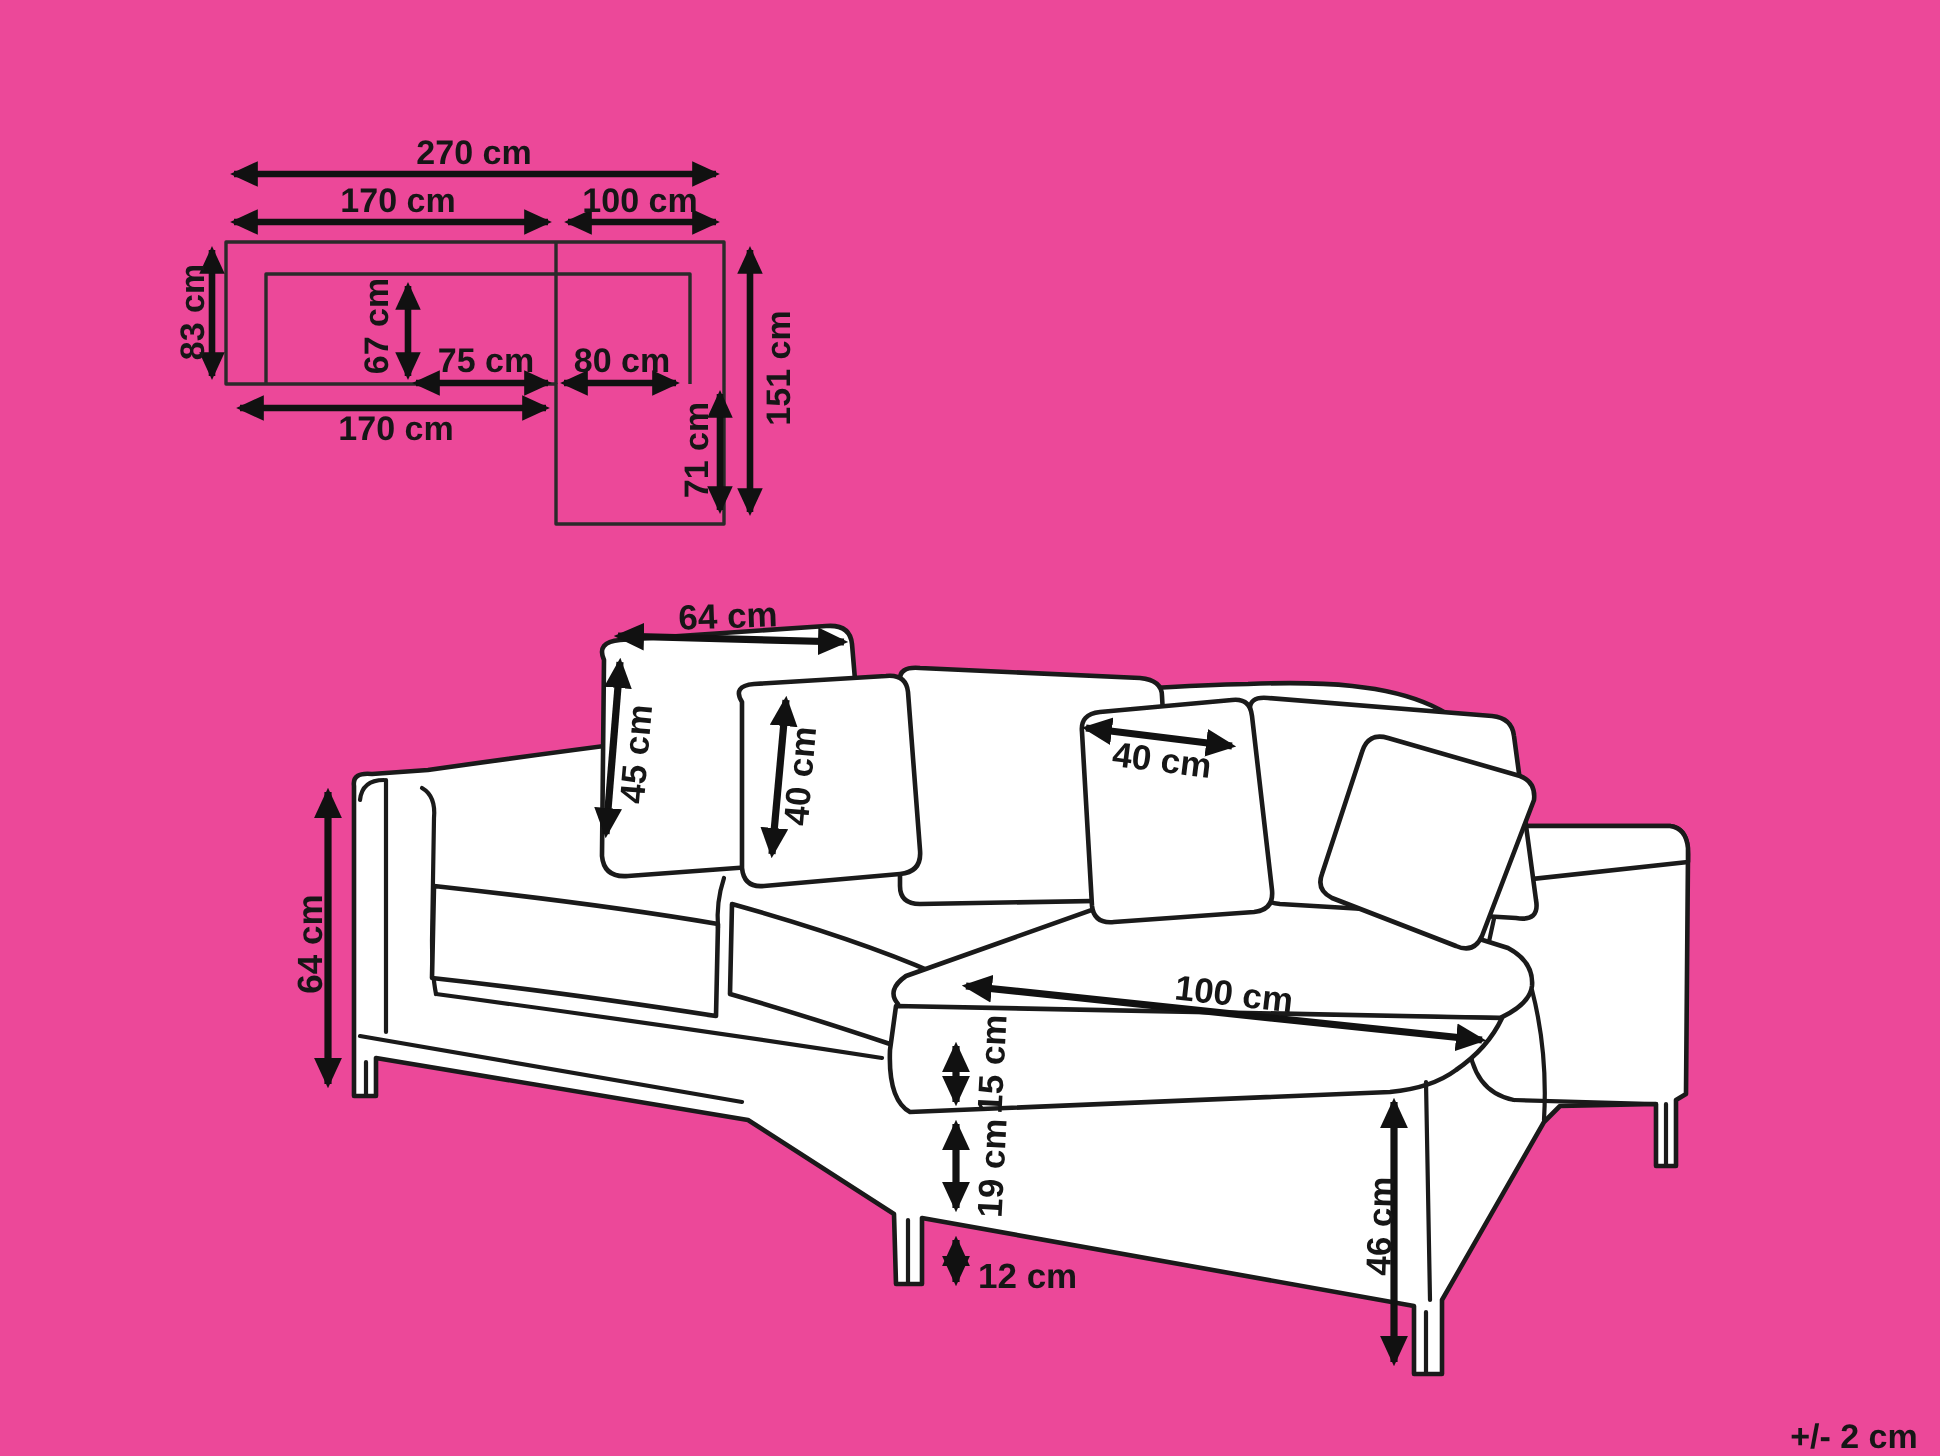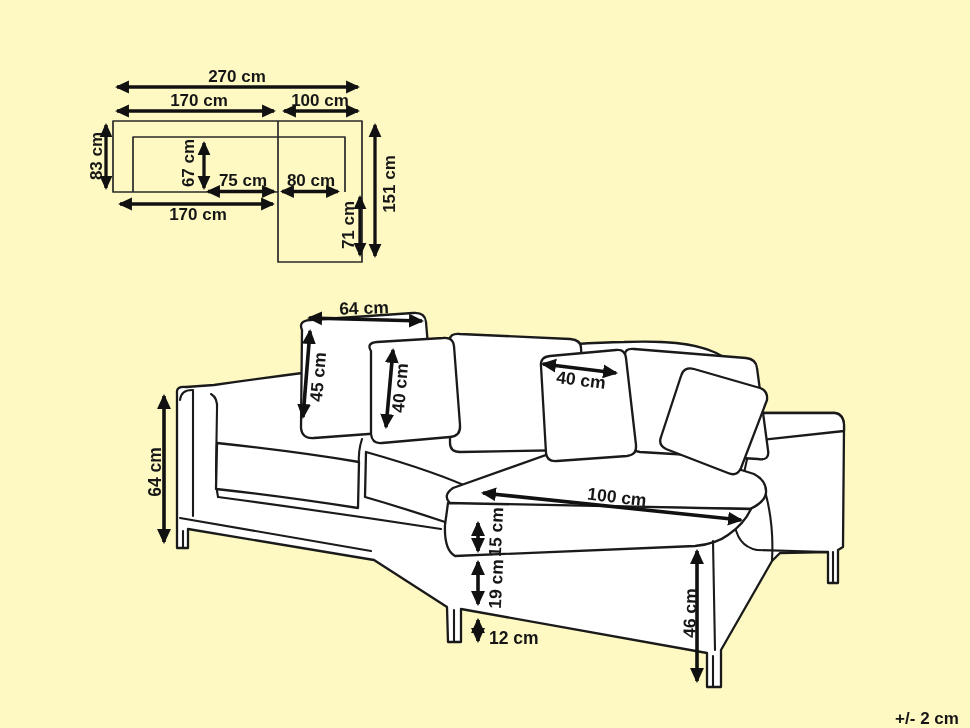--- a/index.html
+++ b/index.html
@@ -1,16 +1,16 @@
 <!DOCTYPE html>
 <html><head>
 <meta charset="utf-8">
 <style>
   html,body{margin:0;padding:0;background:#ffffff;}
-  #stage{position:relative;width:970px;height:728px;background:#fef9c3;overflow:hidden;
+  #stage{position:relative;width:970px;height:728px;background:#ec4899;overflow:hidden;
          font-family:"Liberation Sans", sans-serif;}
   svg{display:block;}
   text{font-family:"Liberation Sans", sans-serif;font-weight:700;fill:#161616;}
   .dim{font-size:17px;}
   .dim2{font-size:17.5px;}
   .tol{font-size:17px;}
   .outline{fill:none;stroke:#2a2a2a;stroke-width:1.7;stroke-linejoin:round;}
   .sofa{fill:#ffffff;stroke:#1a1a1a;stroke-width:2.3;stroke-linejoin:round;stroke-linecap:round;}
   .sline{fill:none;stroke:#1a1a1a;stroke-width:2.1;stroke-linejoin:round;stroke-linecap:round;}
   .dline{stroke:#111111;stroke-width:3.3;stroke-linecap:butt;}

